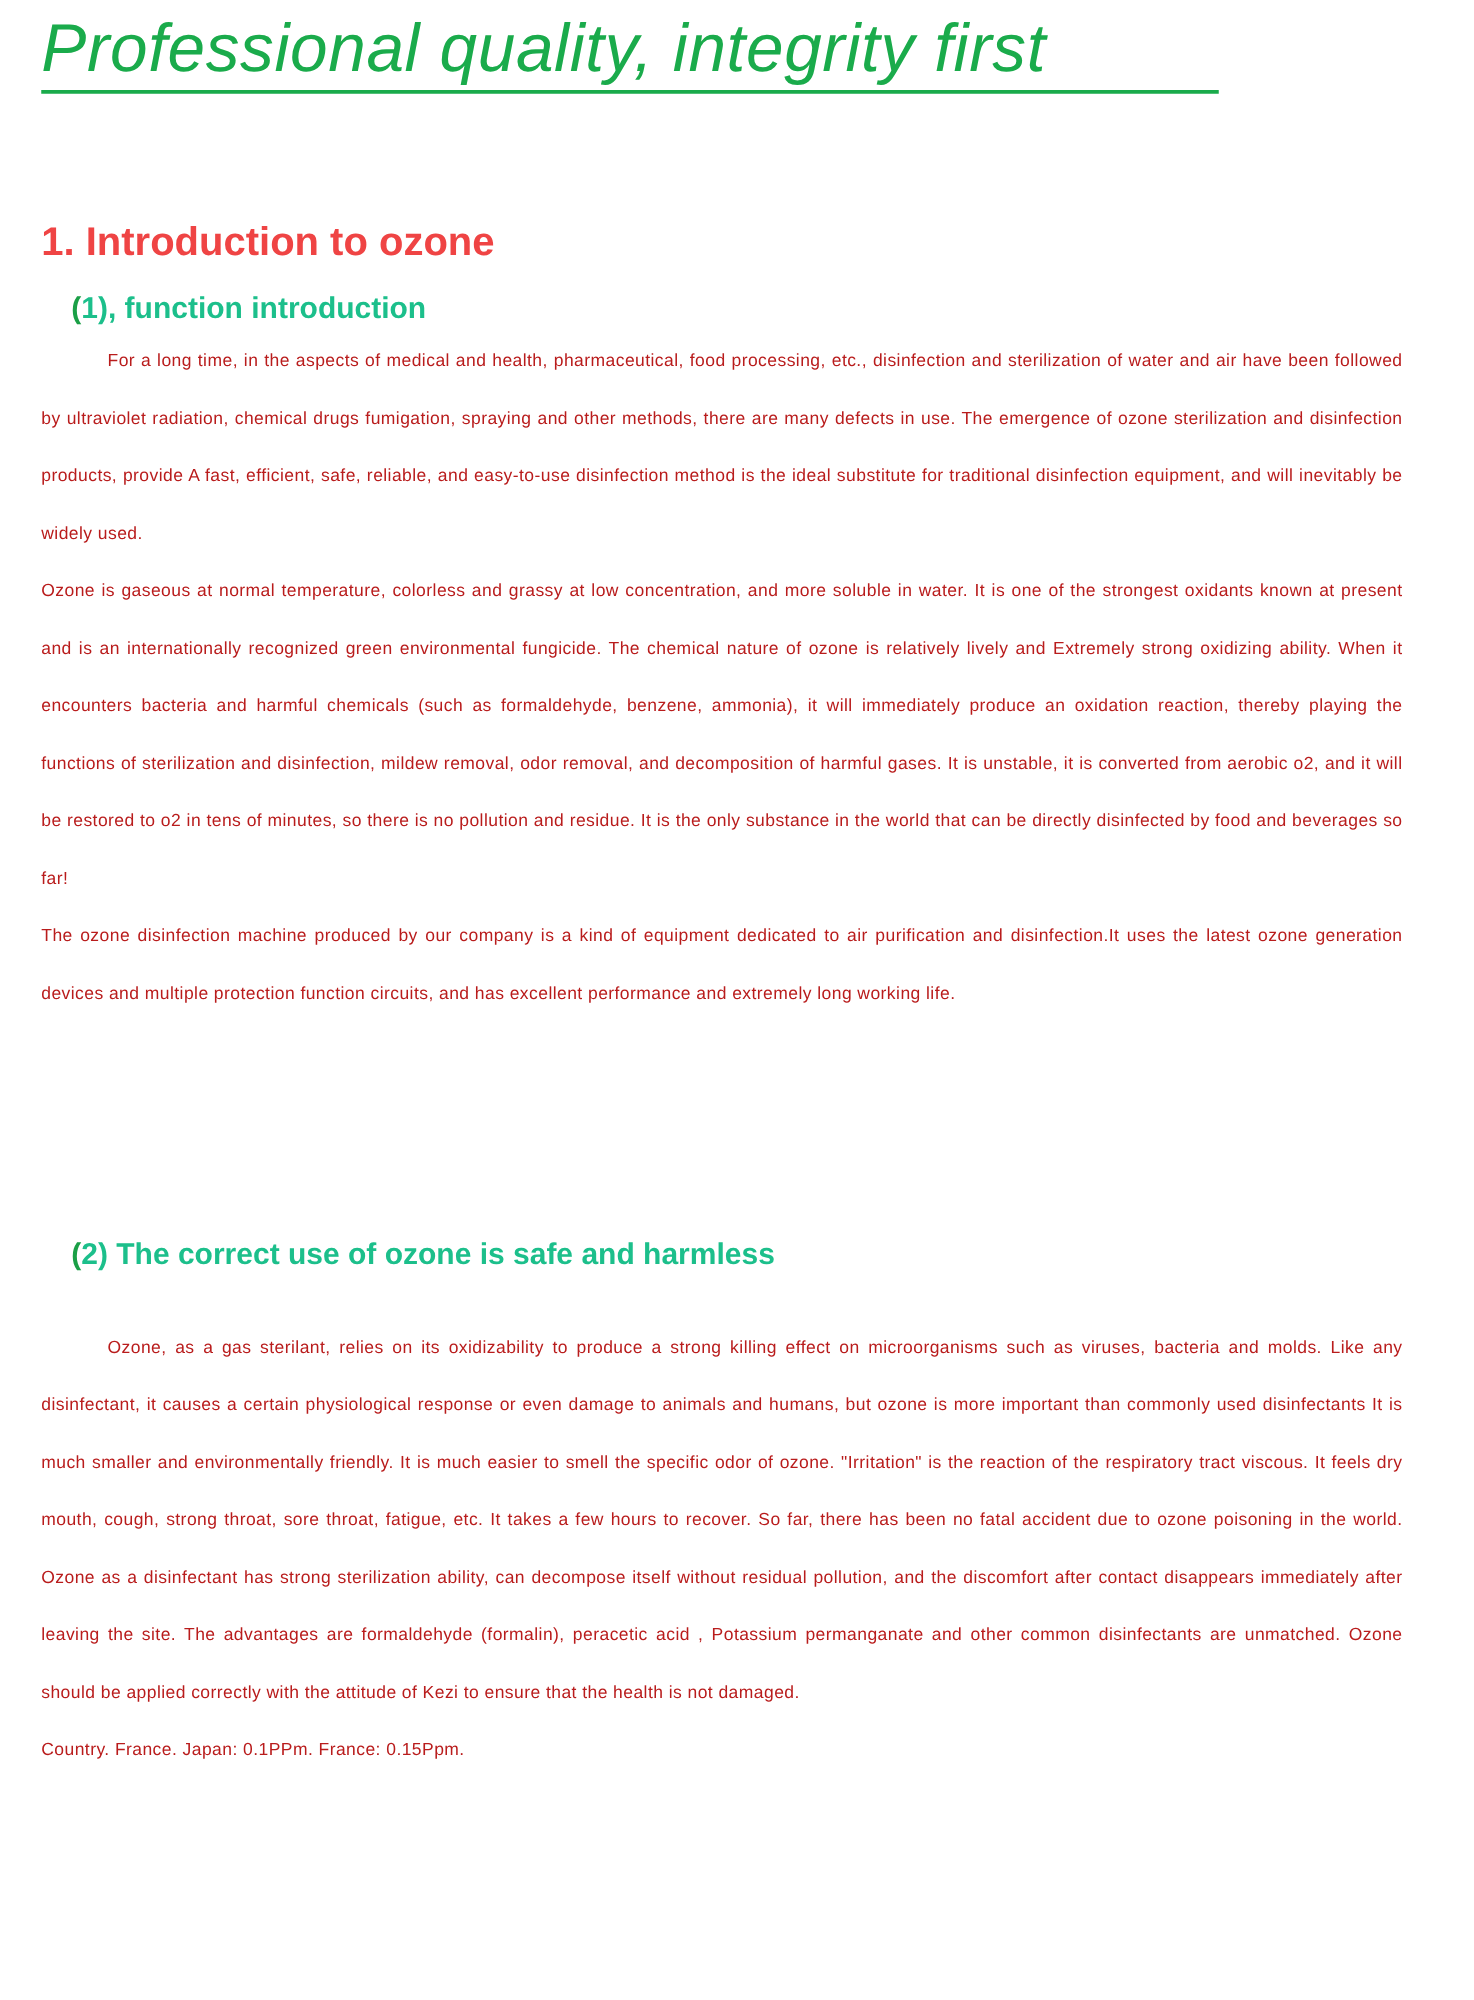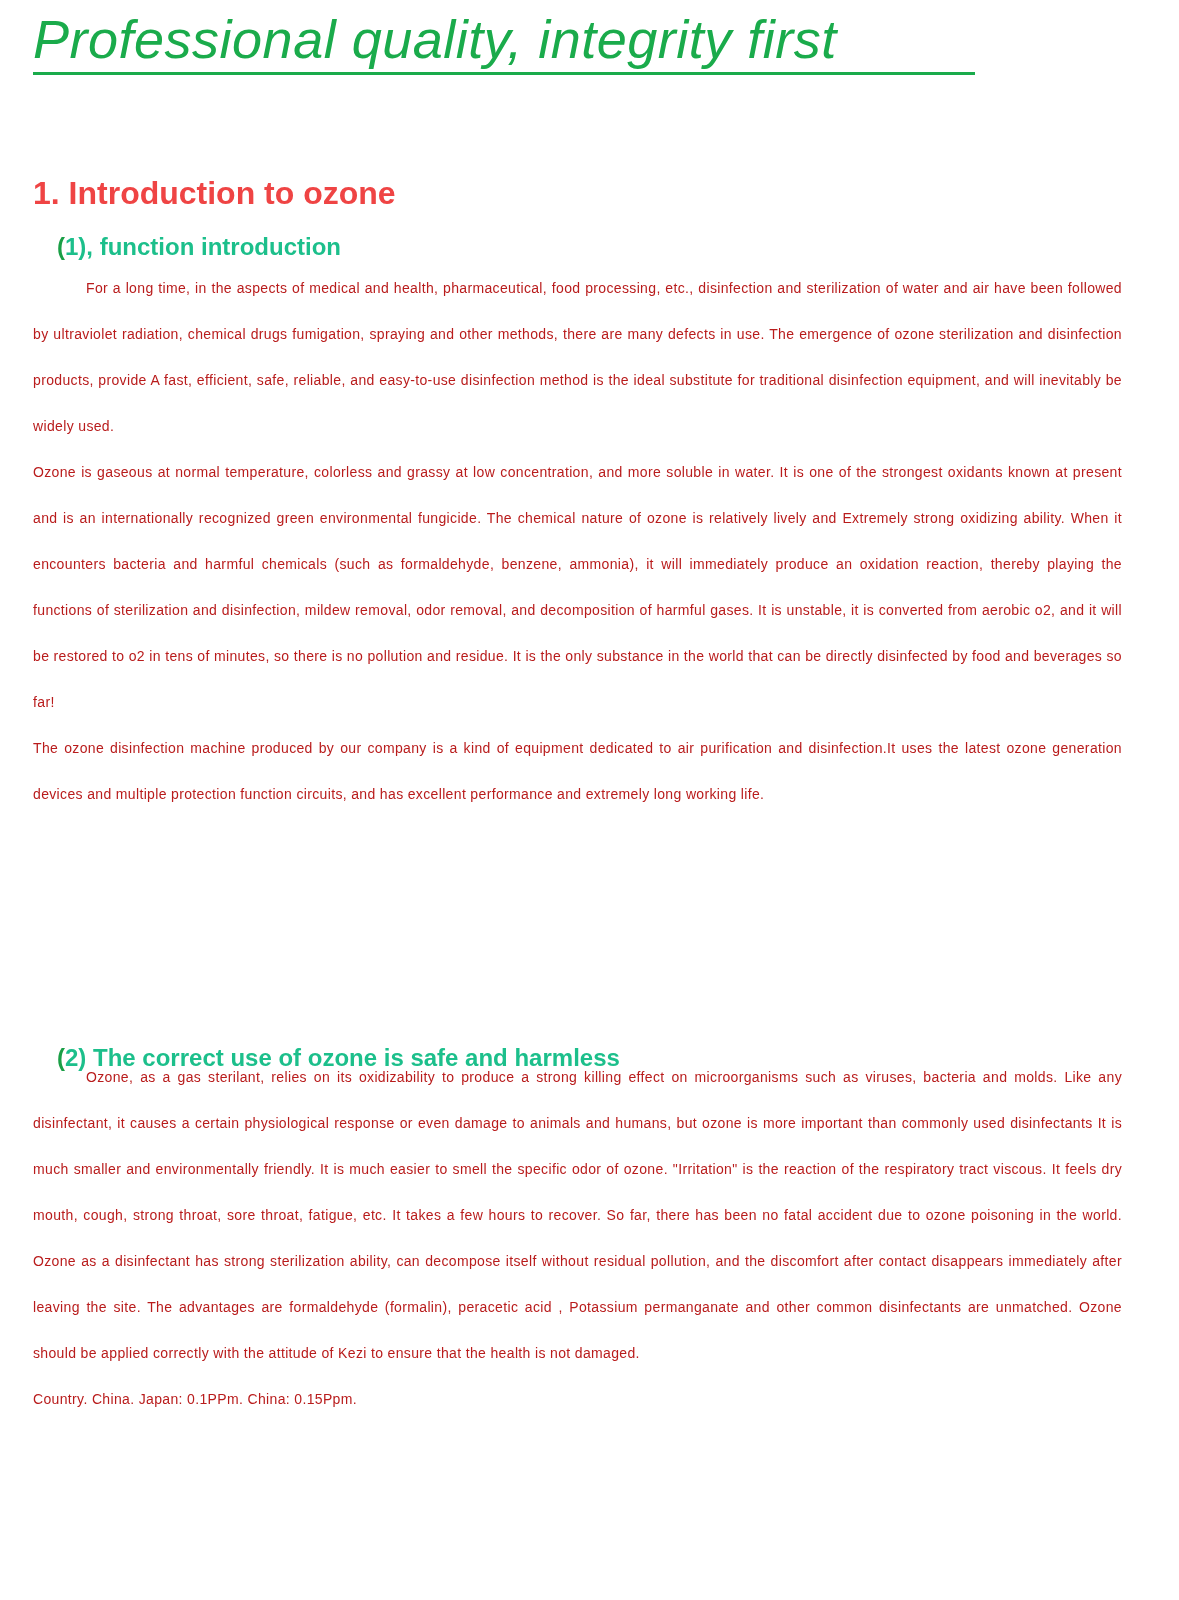--- a/index.html
+++ b/index.html
@@ -37,18 +37,18 @@
 <div class="h1">1. Introduction to ozone</div>
 
 <div class="h2" style="top:233px;"><span class="paren">(</span><span>1), function introduction</span></div>
 
 <div class="body-text" style="top:265px;">
   <p class="indent last-left">For a long time, in the aspects of medical and health, pharmaceutical, food processing, etc., disinfection and sterilization of water and air have been followed by ultraviolet radiation, chemical drugs fumigation, spraying and other methods, there are many defects in use. The emergence of ozone sterilization and disinfection products, provide A fast, efficient, safe, reliable, and easy-to-use disinfection method is the ideal substitute for traditional disinfection equipment, and will inevitably be widely used.</p>
   <p class="last-left">Ozone is gaseous at normal temperature, colorless and grassy at low concentration, and more soluble in water. It is one of the strongest oxidants known at present and is an internationally recognized green environmental fungicide. The chemical nature of ozone is relatively lively and Extremely strong oxidizing ability. When it encounters bacteria and harmful chemicals (such as formaldehyde, benzene, ammonia), it will immediately produce an oxidation reaction, thereby playing the functions of sterilization and disinfection, mildew removal, odor removal, and decomposition of harmful gases. It is unstable, it is converted from aerobic o2, and it will be restored to o2 in tens of minutes, so there is no pollution and residue. It is the only substance in the world that can be directly disinfected by food and beverages so far!</p>
   <p class="last-left">The ozone disinfection machine produced by our company is a kind of equipment dedicated to air purification and disinfection.It uses the latest ozone generation devices and multiple protection function circuits, and has excellent performance and extremely long working life.</p>
 </div>
 
-<div class="h2" style="top:1044px;text-align:right;"><span class="paren">(</span><span>2) The correct use of ozone is safe and harmless</span></div>
+<div class="h2" style="top:990px;text-align:right;"><span class="paren">(</span><span>2) The correct use of ozone is safe and harmless</span></div>
 
 <div class="body-text" style="top:1054px;">
   <p class="indent last-left">Ozone, as a gas sterilant, relies on its oxidizability to produce a strong killing effect on microorganisms such as viruses, bacteria and molds. Like any disinfectant, it causes a certain physiological response or even damage to animals and humans, but ozone is more important than commonly used disinfectants It is much smaller and environmentally friendly. It is much easier to smell the specific odor of ozone. "Irritation" is the reaction of the respiratory tract viscous. It feels dry mouth, cough, strong throat, sore throat, fatigue, etc. It takes a few hours to recover. So far, there has been no fatal accident due to ozone poisoning in the world. Ozone as a disinfectant has strong sterilization ability, can decompose itself without residual pollution, and the discomfort after contact disappears immediately after leaving the site. The advantages are formaldehyde (formalin), peracetic acid , Potassium permanganate and other common disinfectants are unmatched. Ozone should be applied correctly with the attitude of Kezi to ensure that the health is not damaged.</p>
-  <p class="last-left">Country. China. Japan: 0.1PPm. China: 0.15Ppm.</p>
+  <p class="last-left">Country. France. Japan: 0.1PPm. France: 0.15Ppm.</p>
 </div>
 
 </body></html>

